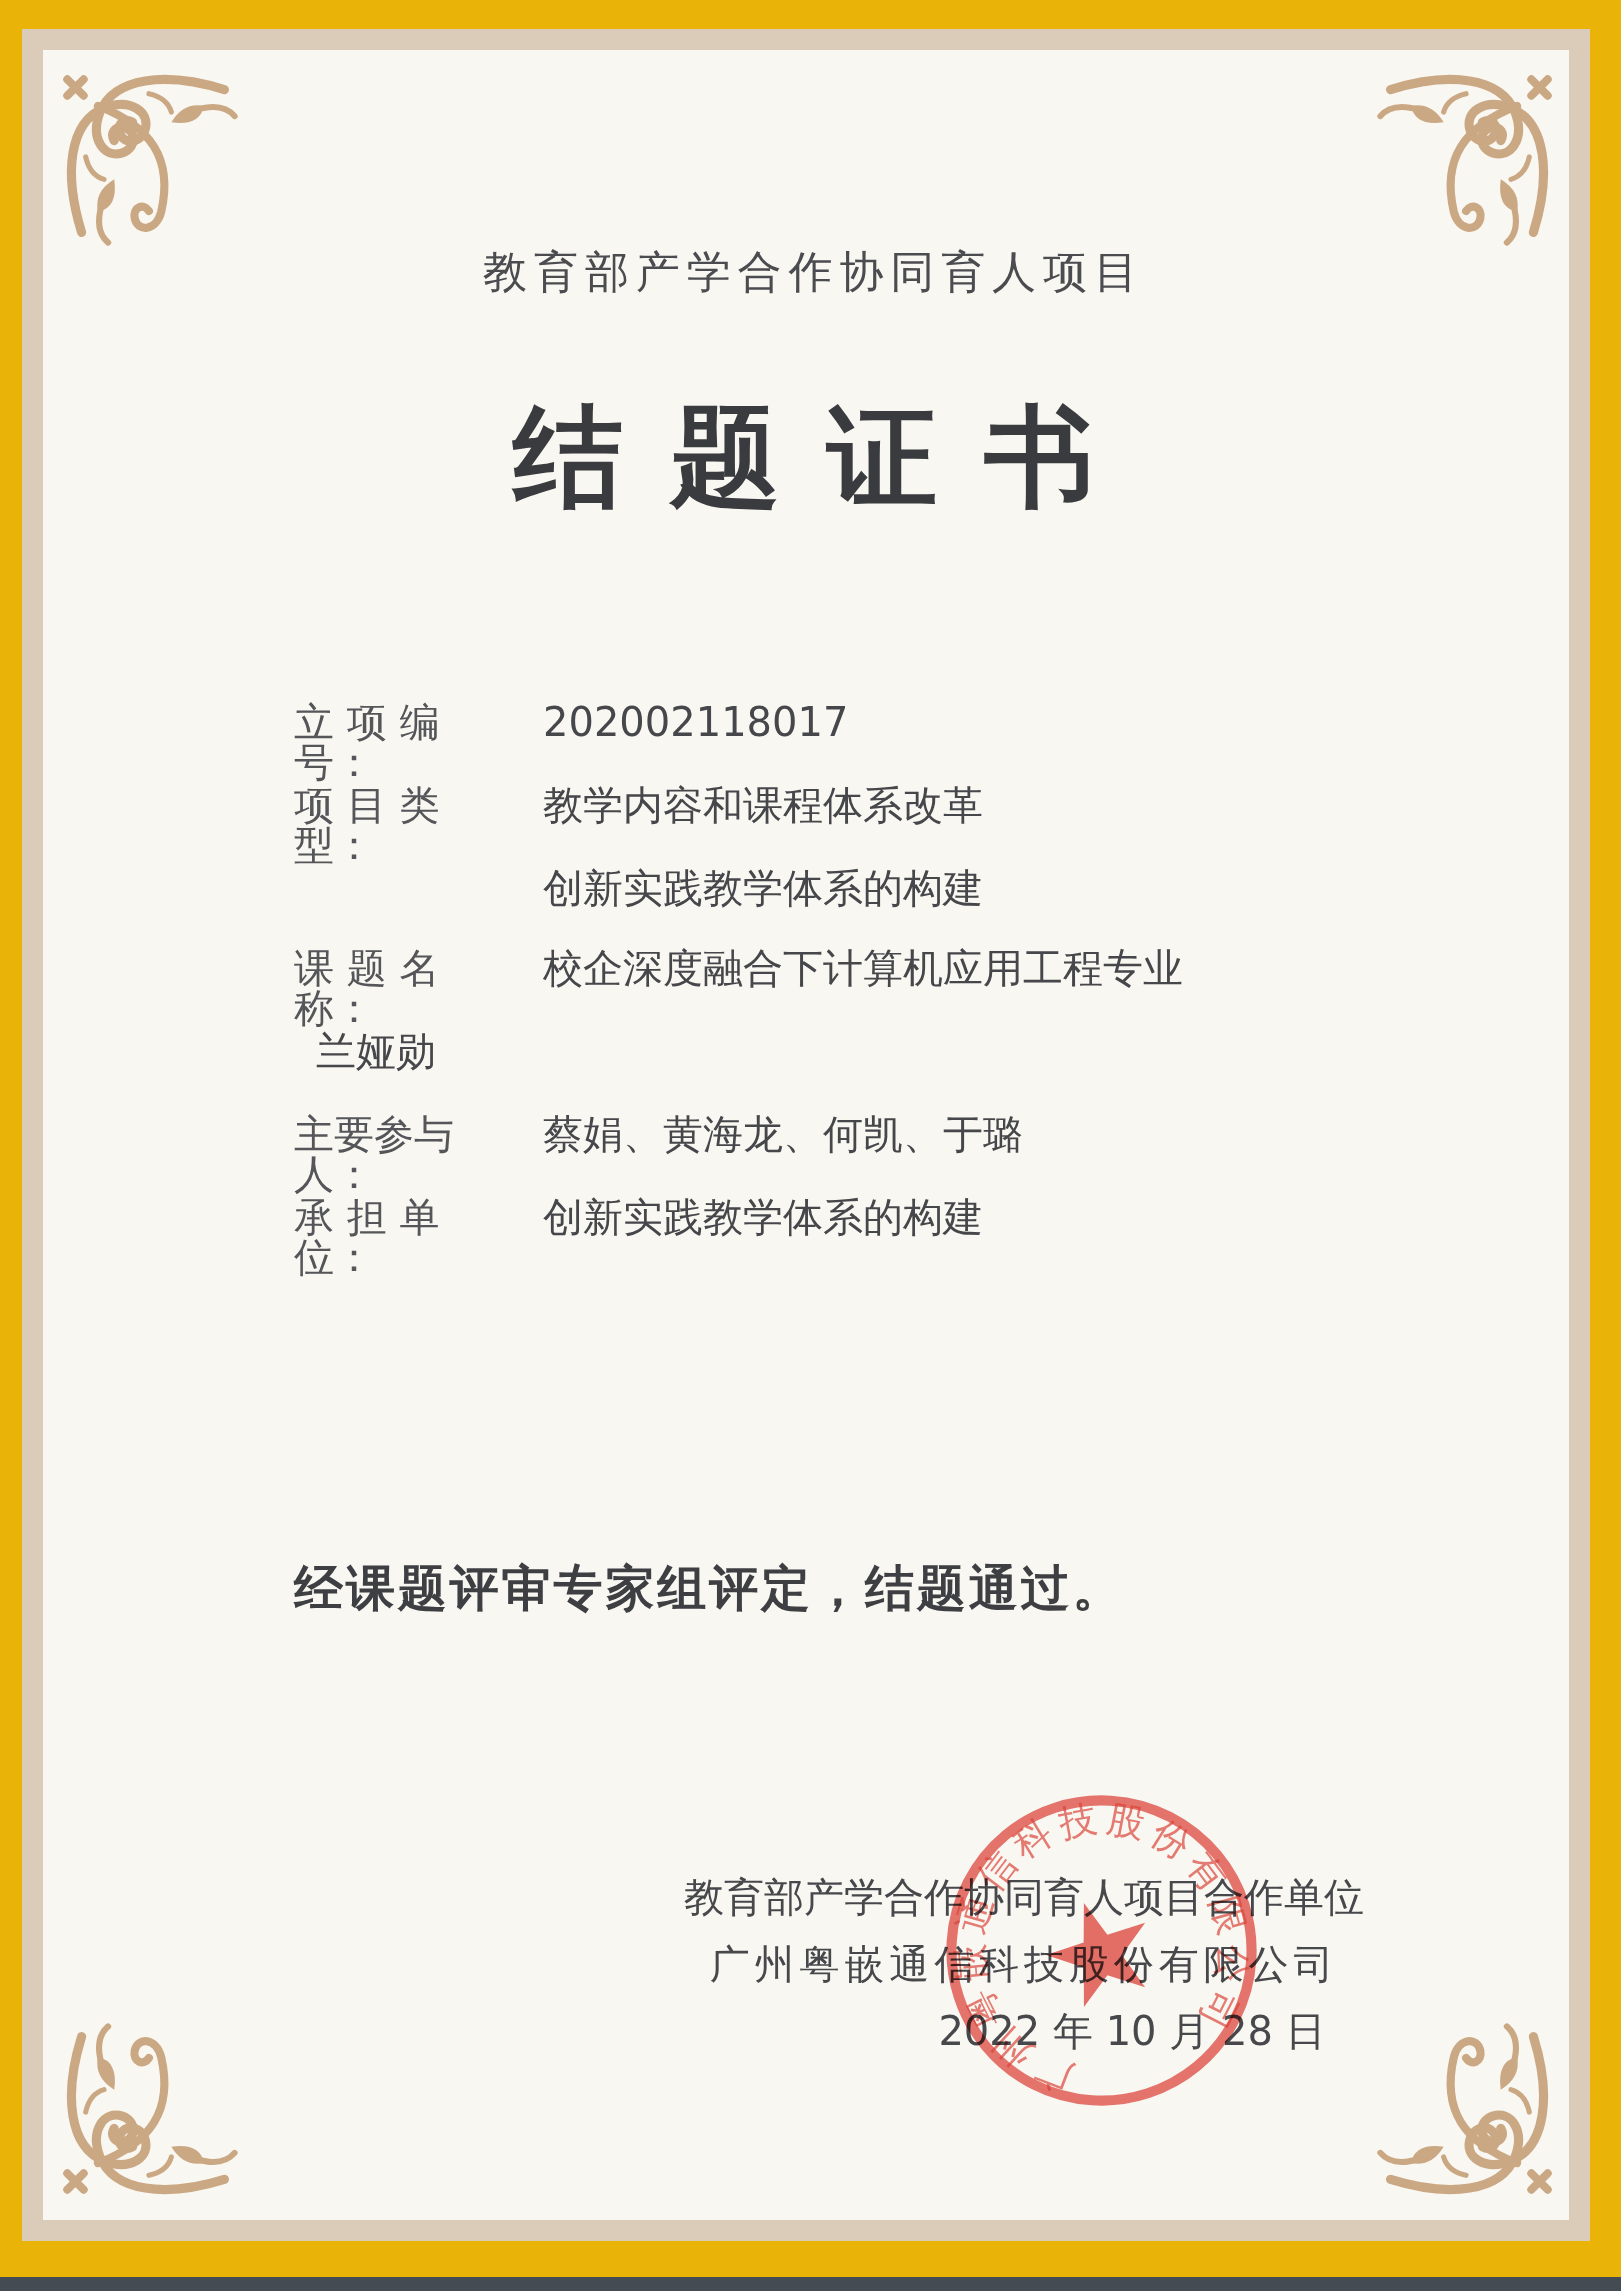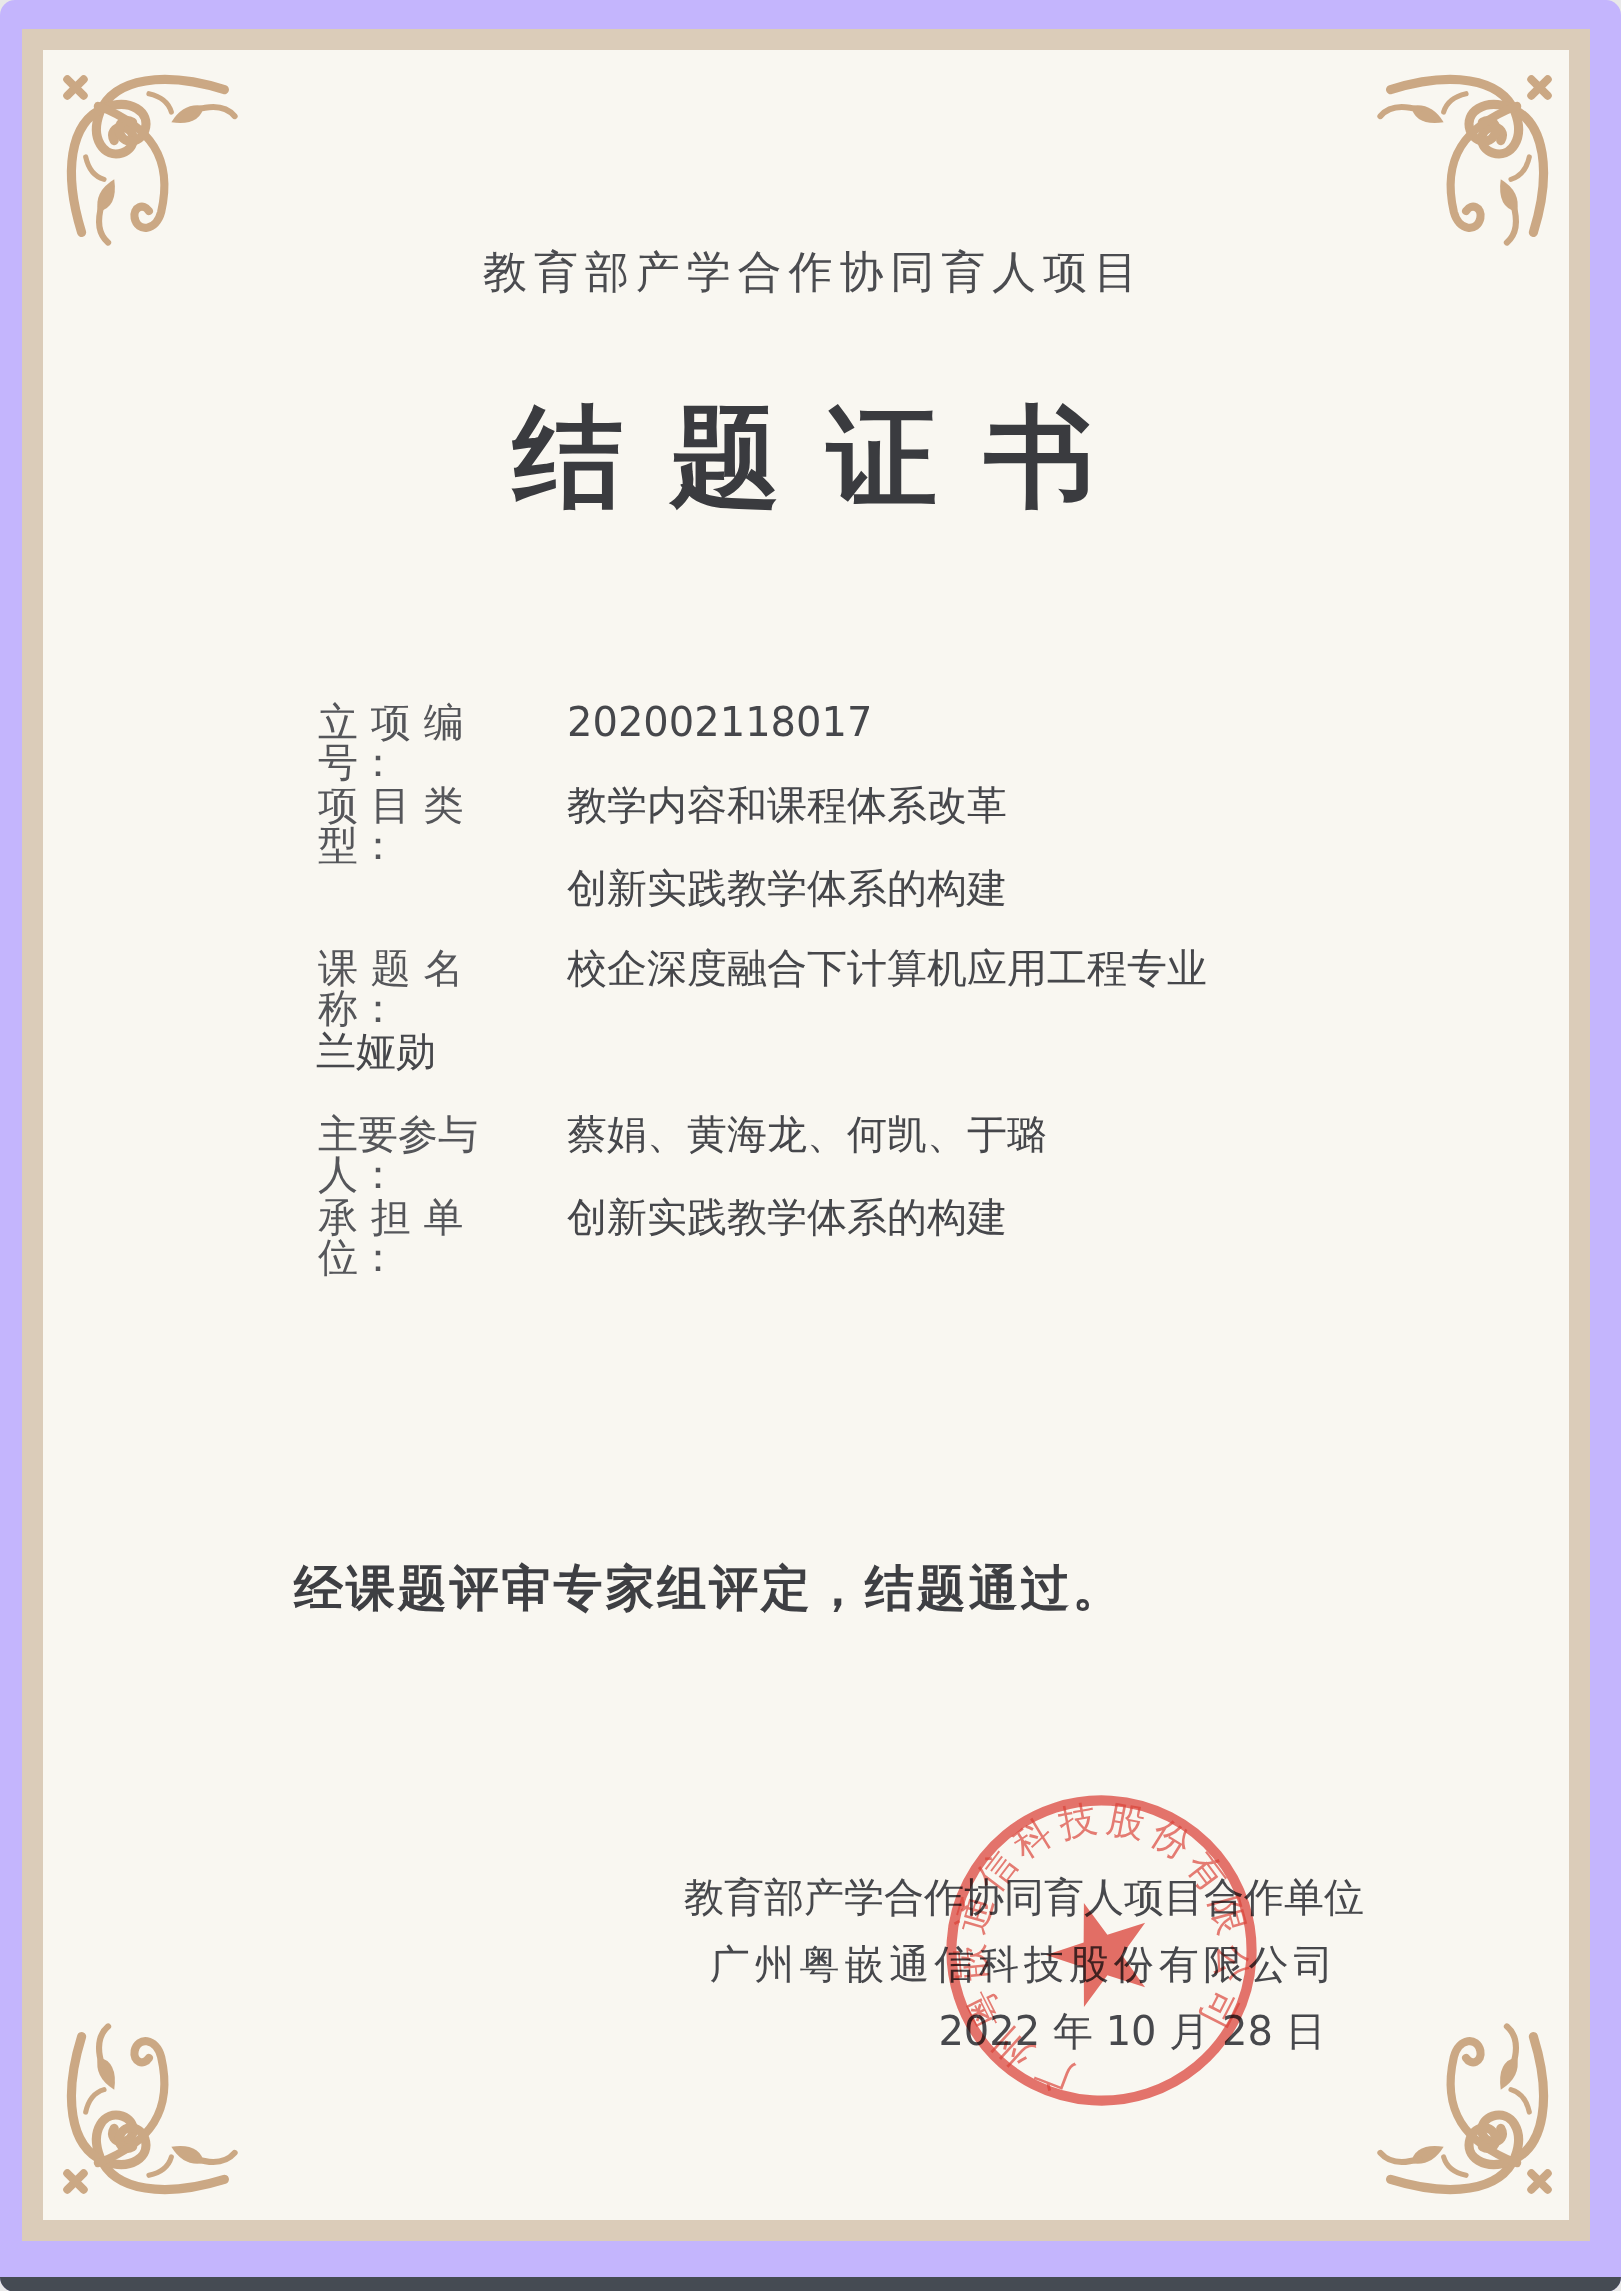--- a/index.html
+++ b/index.html
@@ -1,23 +1,22 @@
 <!DOCTYPE html>
 <html style="--frame: #dbccb9; --ornament: #c8a27b; --seal: #e0433a; --title-text: #3a3b3f; --body-text: #46474b;"><head>
 <meta charset="utf-8">
 <style>
   html,body{margin:0;padding:0;background:#e8e8e8;}
   .page{
     position:relative;
     width:1621px;height:2292px;
-    background:#c4b5fd;
+    background:#eab308;
     overflow:hidden;
     font-family:"DejaVu Sans","Liberation Sans",sans-serif;
     color:var(--body-text,#46474b);
-    border-radius:15px;
   }
   
   .frame{
     position:absolute;left:21.6px;top:29px;right:31px;bottom:51px;
     border:21.6px solid var(--frame,#dbccb9);
     background:#f9f7f1;
     box-sizing:border-box;
   }
   
   .ornament{position:absolute;width:204px;height:204px;opacity:.92;}
@@ -39,21 +38,21 @@
     text-align:center;
     font-family:"DejaVu Serif","Liberation Serif",serif;
     font-weight:bold;
     font-size:110px;letter-spacing:47px;padding-left:33px;
     color:var(--title-text,#3a3b3f);
   }
   
   .fields{position:absolute;left:294px;top:702px;font-size:40px;line-height:1;}
   .frow{display:flex;align-items:flex-start;height:83px;}
   .frow.cont{height:80px;}
-  .flabel{width:227px;flex:0 0 227px;color:#55565a;margin-left:24px;}
+  .flabel{width:227px;flex:0 0 227px;color:#55565a;}
   .fvalue{margin-left:22px;color:var(--body-text,#46474b);}
   
   .statement{
     position:absolute;left:294px;top:1556px;
     font-size:49px;font-weight:bold;letter-spacing:2.9px;
     color:#3e3f43;
   }
   
   .signature{
     position:absolute;left:637px;top:1864px;width:774px;

